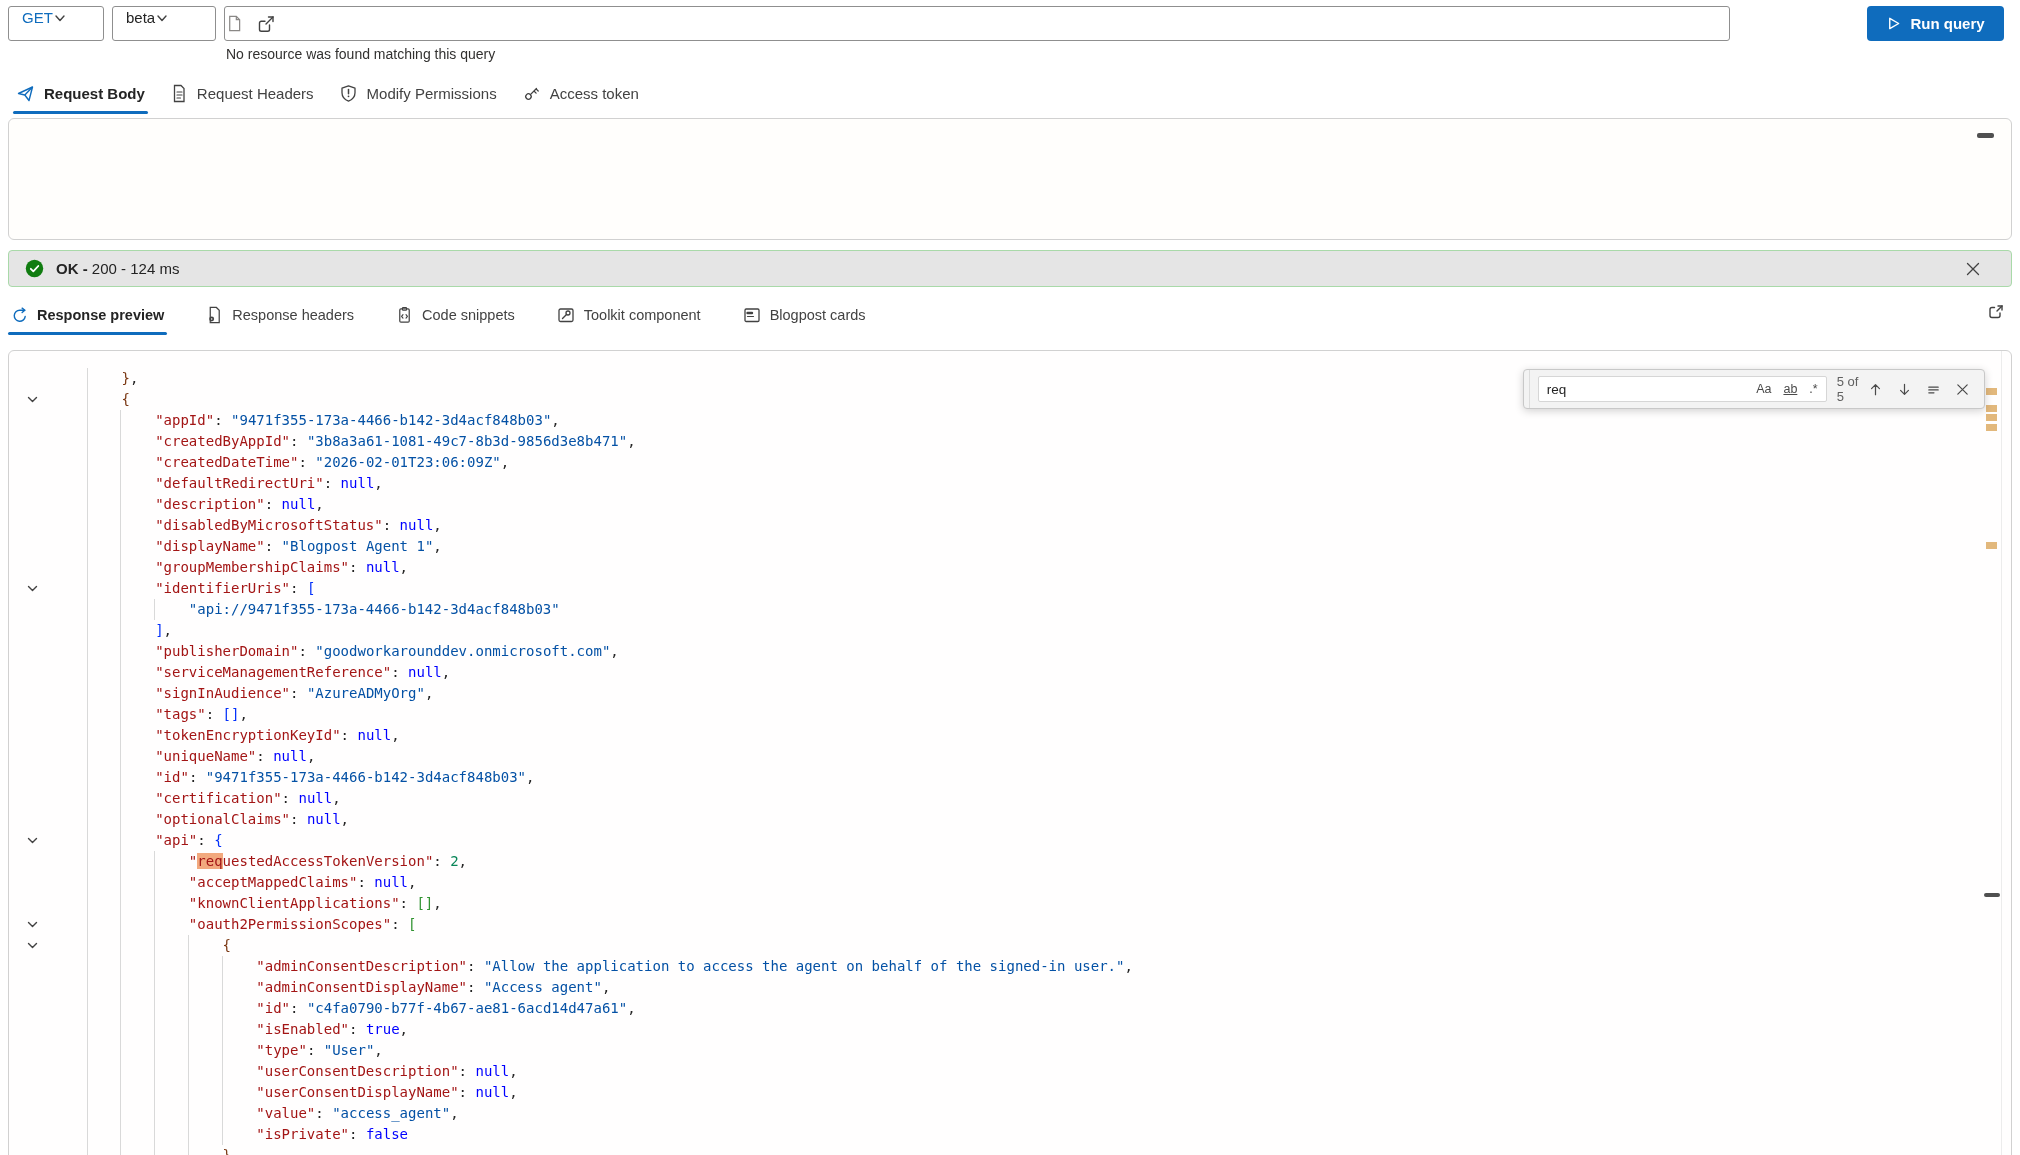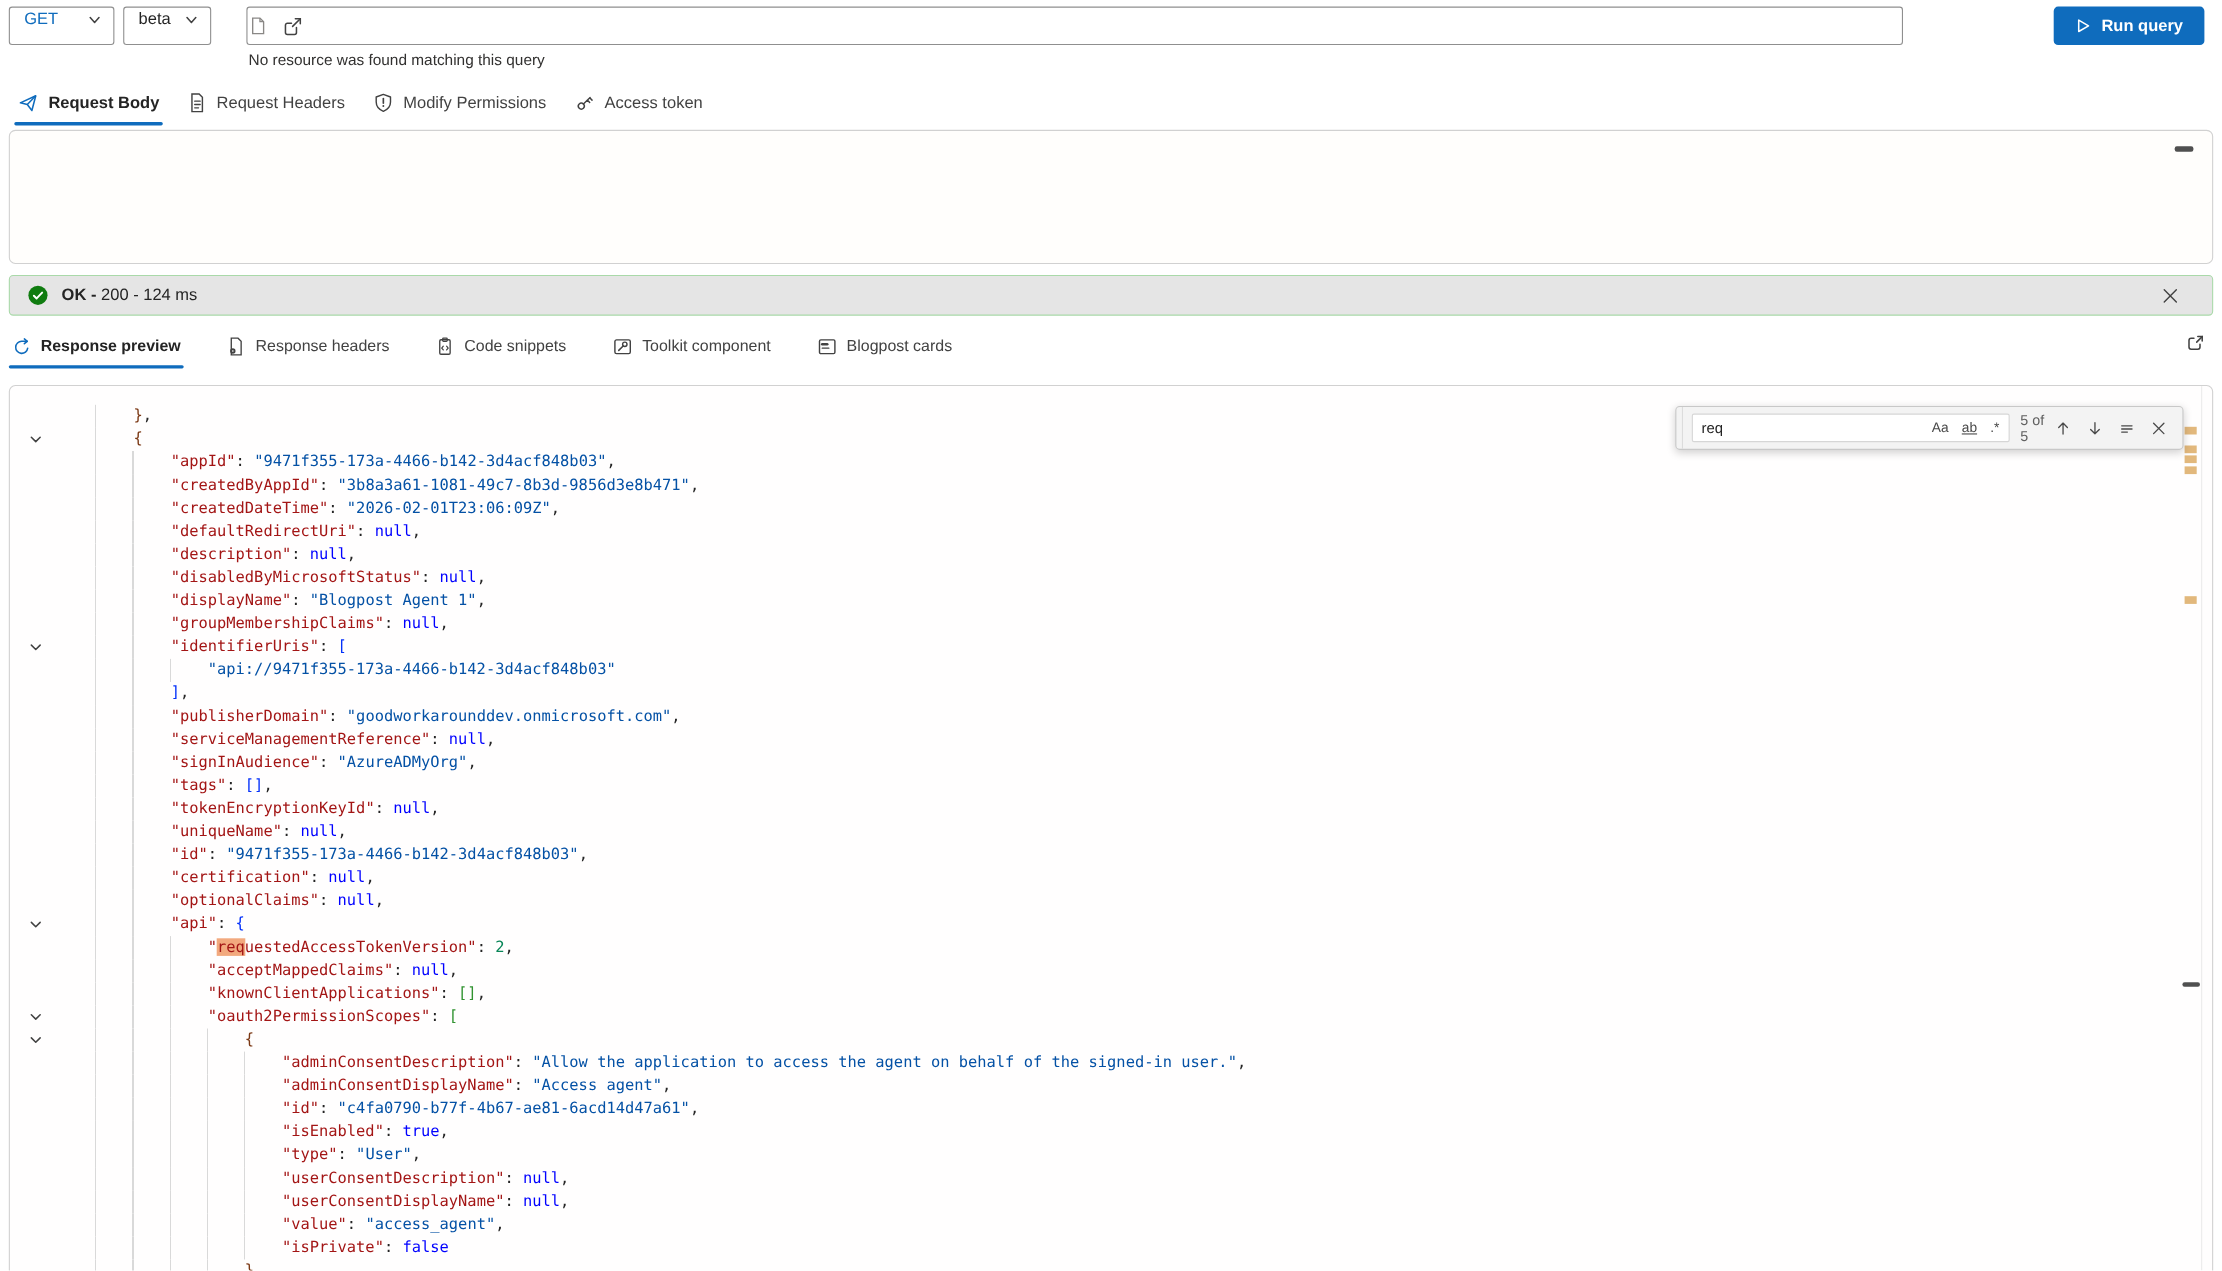--- a/index.html
+++ b/index.html
@@ -2,26 +2,26 @@
 <html><head>
 <meta charset="utf-8">
 <style>
   * { margin:0; padding:0; box-sizing:border-box; }
   html,body { width:2020px; height:1155px; overflow:hidden; background:#fff;
     font-family:"Liberation Sans","DejaVu Sans",sans-serif; color:#242424; }
   .abs { position:absolute; }
   #stage { position:relative; width:2020px; height:1155px; background:#fff; }
 
   
-  .selbox { display:flex; align-items:center; justify-content:space-between;
+  .selbox { display:flex; align-items:center; justify-content:flex-start;
     border:1px solid #8f8f8f; border-radius:3px; background:#fff; height:35px;
     padding:0 10px 12px 13px; font-size:15px; cursor:pointer; }
   .selbox .chev { color:#424242; }
   #method-box { left:8px; top:6px; width:96px; color:#0f6cbd; }
-  #version-box { left:112px; top:6px; width:80px; color:#242424; }
+  #version-box { left:112px; top:6px; width:104px; color:#242424; }
   #url-box { left:224px; top:6px; width:1506px; height:35px; border:1px solid #8f8f8f;
     border-radius:3px; background:#fff; display:flex; align-items:center; }
   #url-input { flex:1; border:0; outline:none; font-size:15px; color:#242424;
     padding:0 8px 0 13px; font-family:"Liberation Sans","DejaVu Sans",sans-serif; background:transparent; }
   .urlicons { display:flex; align-items:center; gap:14px; padding-right:12px; }
   .iconbtn { cursor:pointer; display:inline-flex; align-items:center; }
   #run-btn { left:1867px; top:6px; width:137px; height:35px; background:#0f6cbd; color:#fff;
     border:none; border-radius:4px; font-size:15px; font-weight:bold; cursor:pointer;
     display:flex; align-items:center; justify-content:center; gap:9px;
     font-family:"Liberation Sans","DejaVu Sans",sans-serif; }

